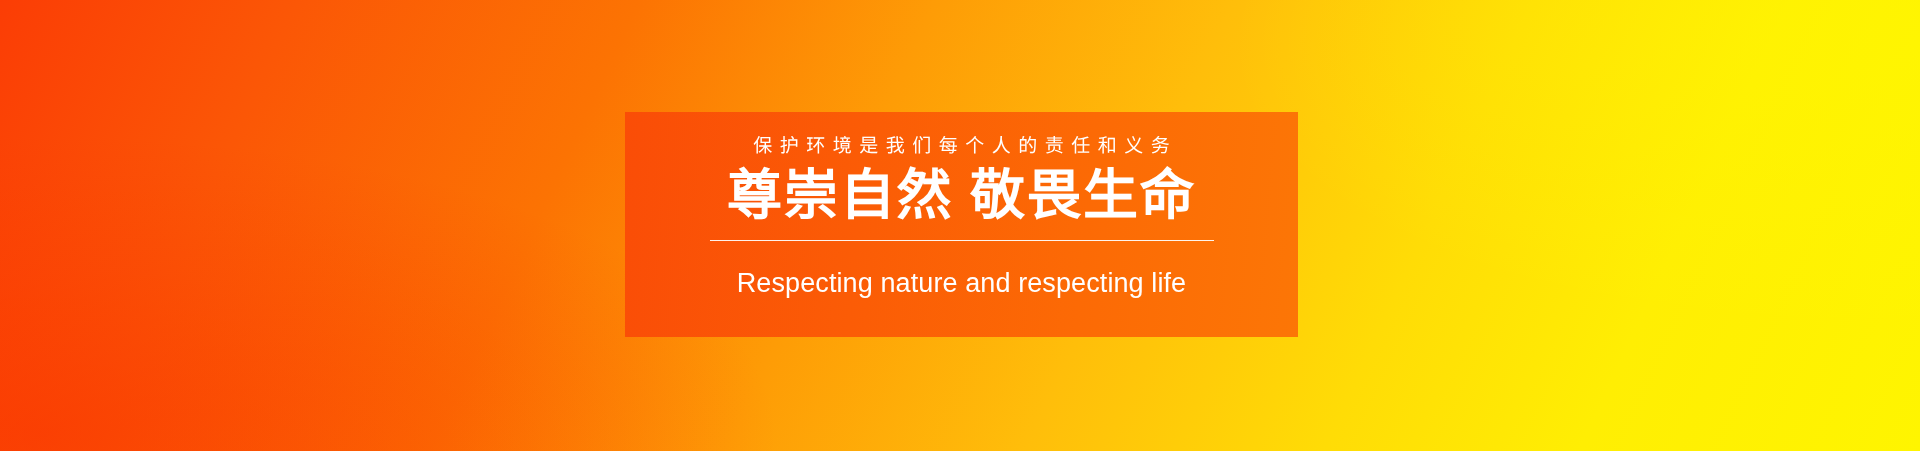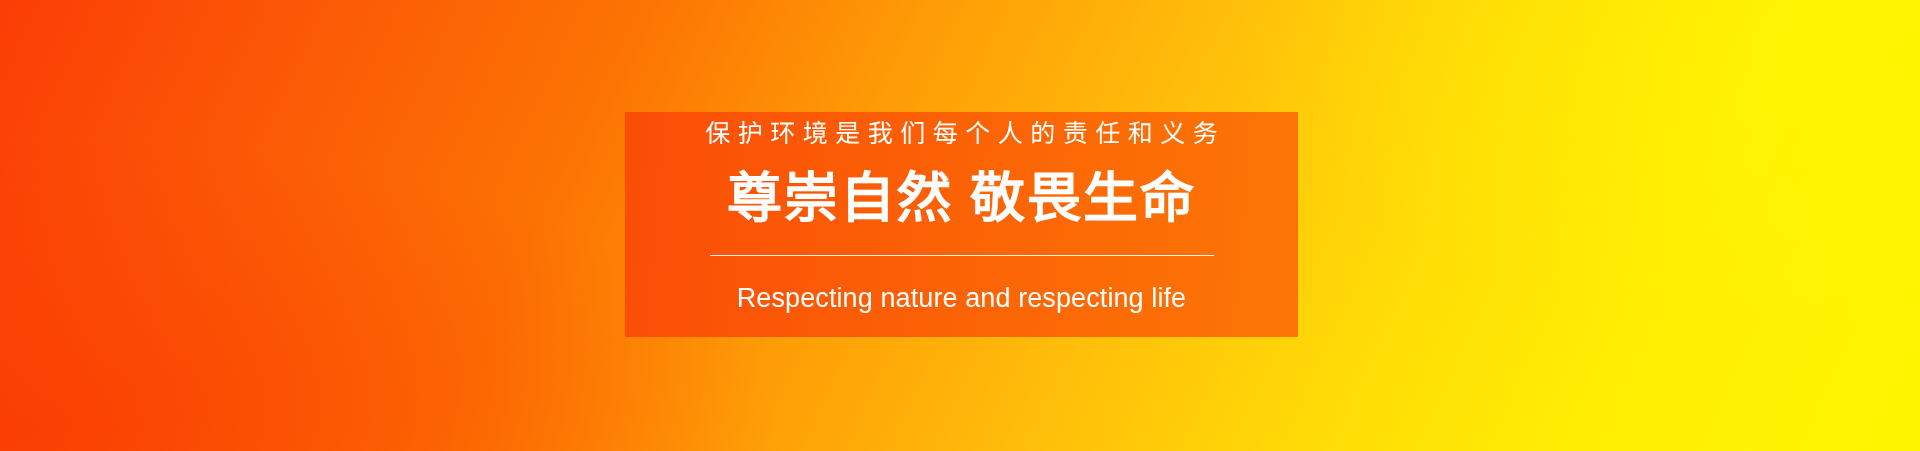--- a/index.html
+++ b/index.html
@@ -48,36 +48,36 @@
     background: linear-gradient(95deg, #FA4D07 0%, #FB5C06 35%, #FC6A05 68%, #FC7606 100%);
     display: flex;
     flex-direction: column;
     align-items: center;
     justify-content: center;
     box-sizing: border-box;
   }
 
   .subtitle-cn {
     color: #FFFFFF;
-    font-size: 25px;
+    font-size: 19px;
     font-weight: 400;
     letter-spacing: 7.5px;
     text-indent: 7.5px;
     line-height: 1;
     margin: 0 0 11px 0;
     white-space: nowrap;
   }
 
   .headline-cn {
     color: #FFFFFF;
     font-size: 55px;
     font-weight: 700;
     letter-spacing: 1.5px;
     line-height: 1.06;
-    margin: 12px;
+    margin: 0;
     white-space: nowrap;
   }
 
   .divider {
     width: 504px;
     height: 1px;
     background: #FFFFFF;
     opacity: 0.92;
     margin: 16px 0 13px 0;
     border: 0;

